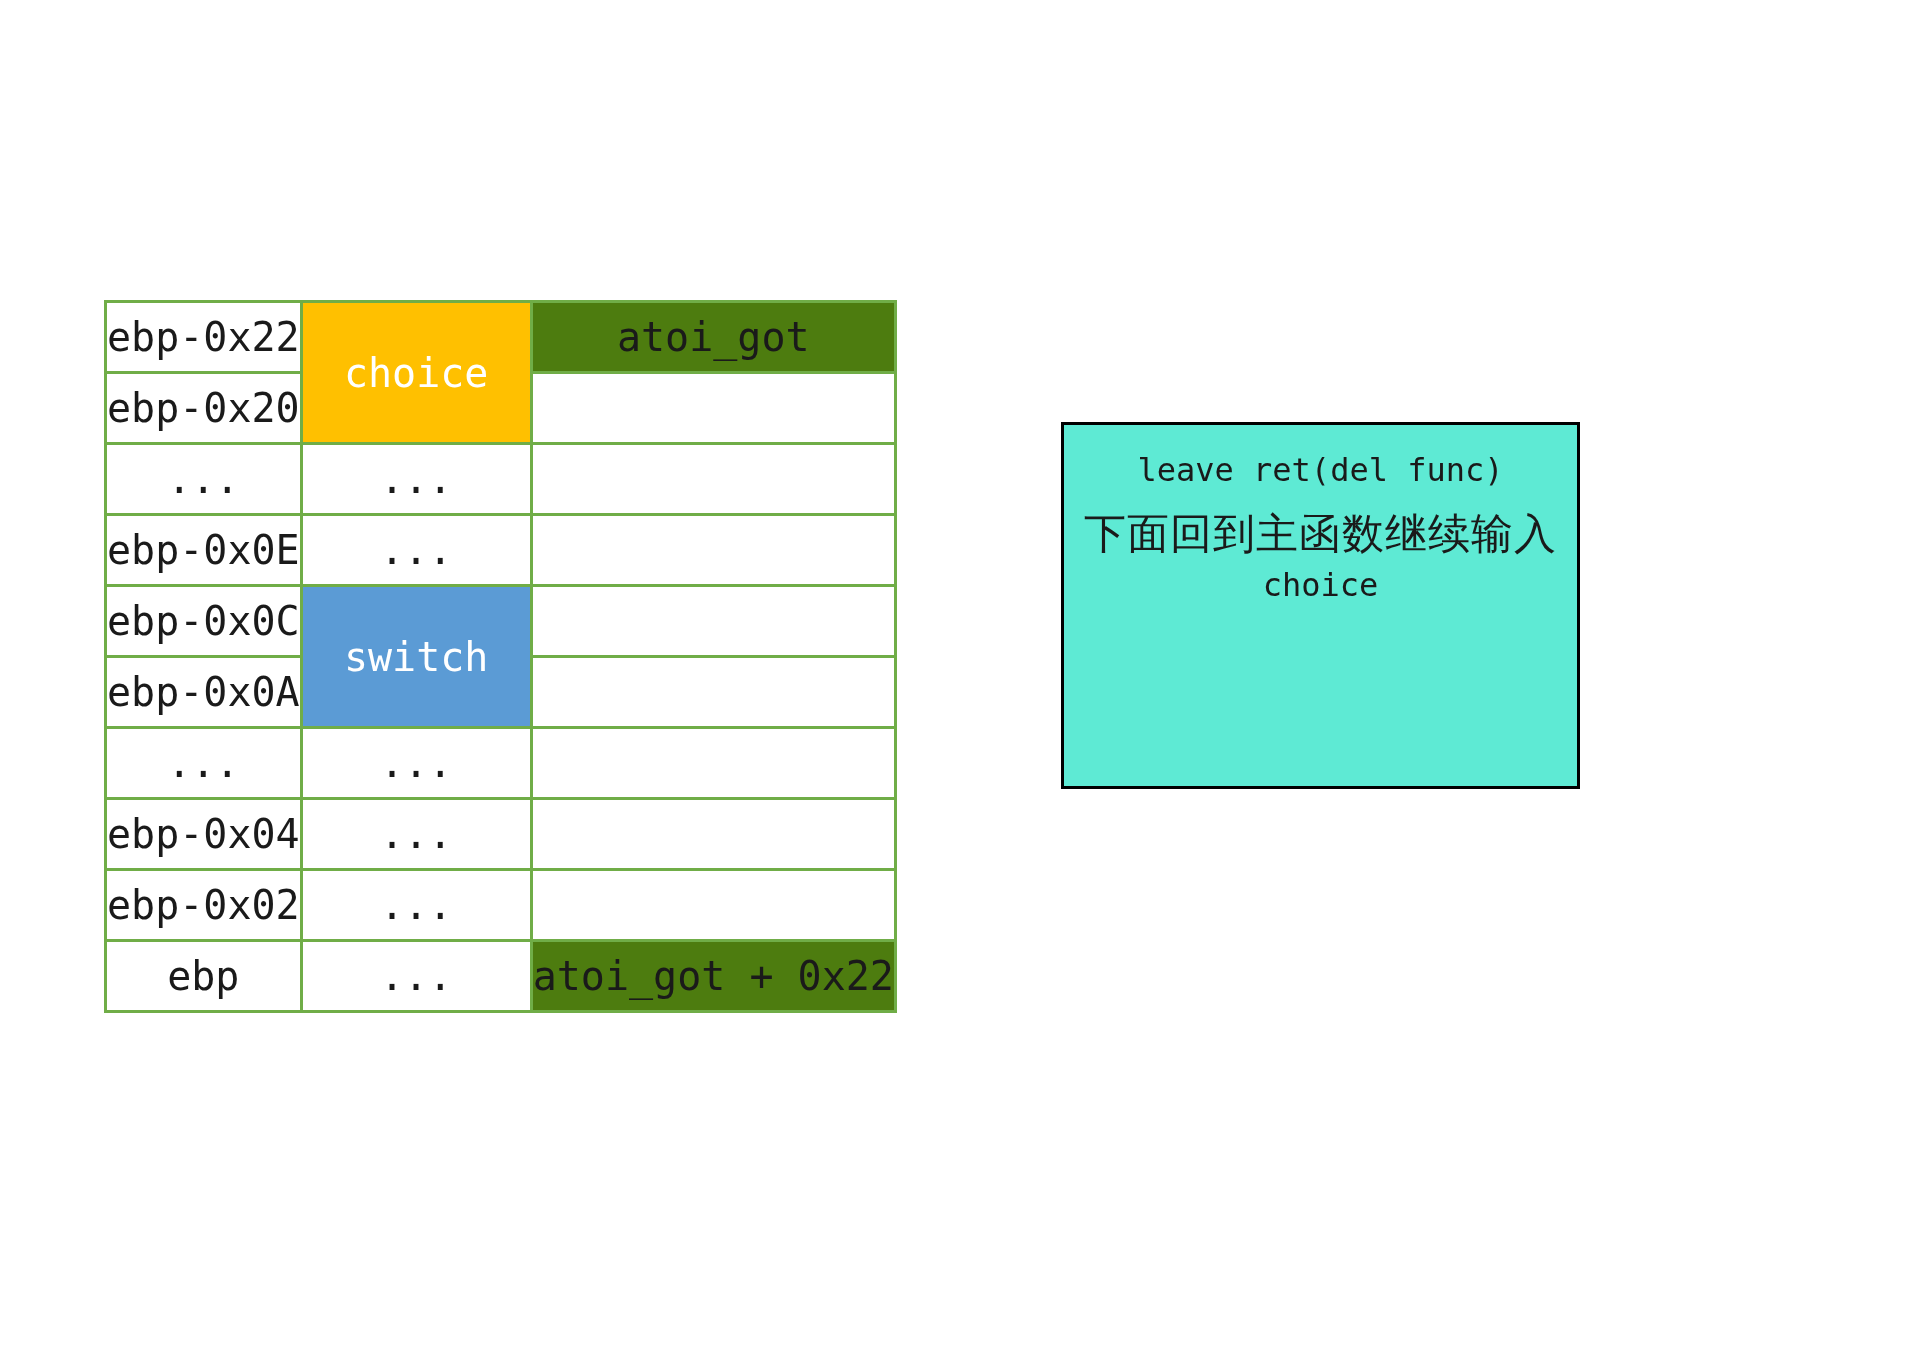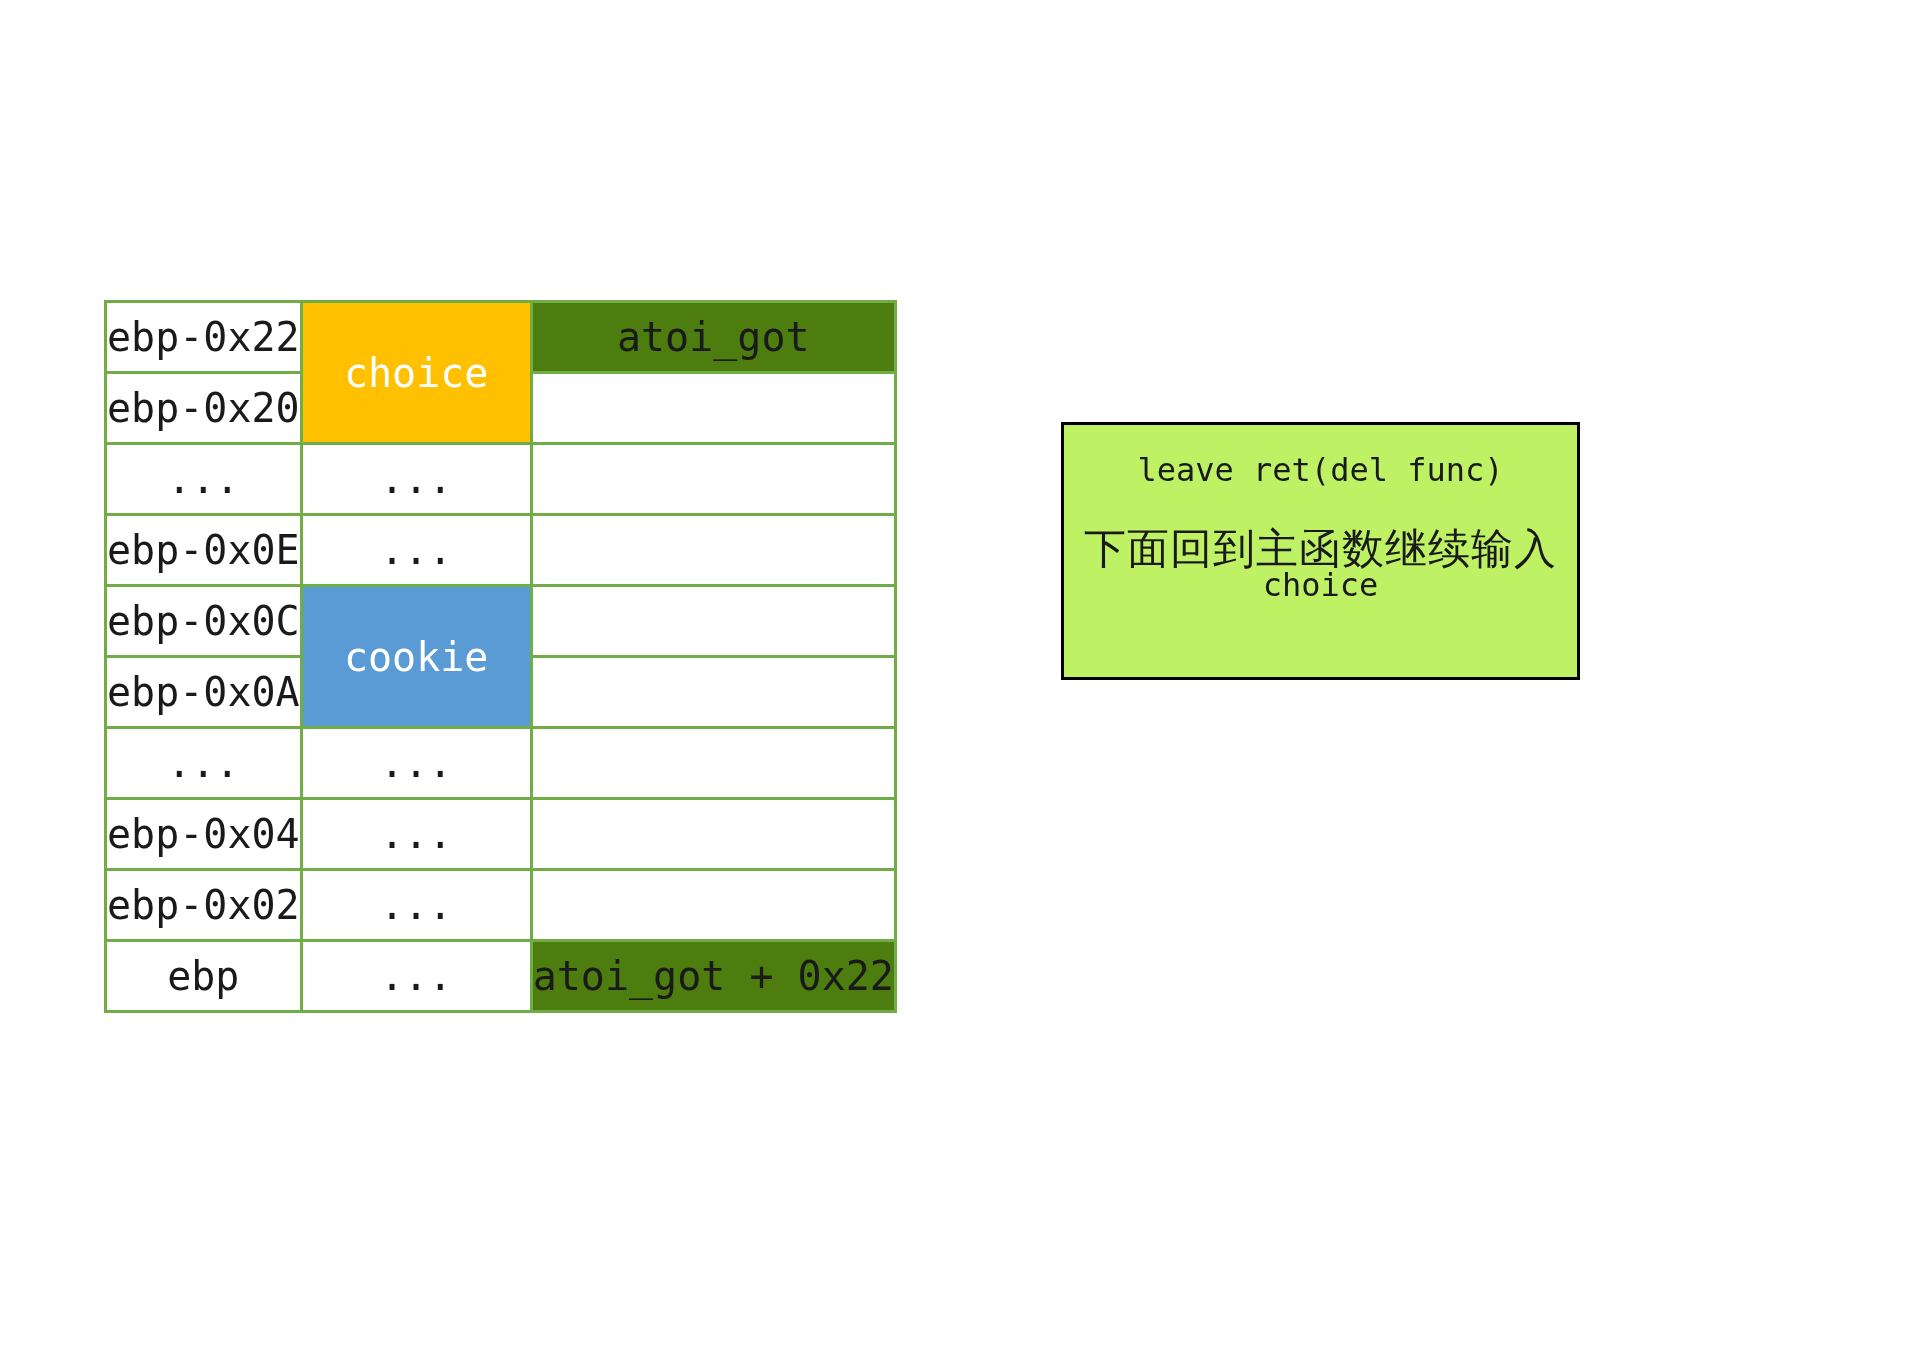--- a/index.html
+++ b/index.html
@@ -13,27 +13,27 @@
                  white-space:nowrap;overflow:hidden;}
   td.addr{width:178px;}
   td.val{width:227px;}
   td.side{width:346px;background:#4d7c0f;}
   td.varblock{width:227px;color:#ffffff;font-size:30px;}
   td.choice{background:var(--choice_fill);}
   td.cookie{background:var(--cookie_fill);}
   td.empty{border:none;background:transparent;}
 
   
-  .notebox{position:absolute;left:1061px;top:422px;width:519px;height:258px;
-           border:3px solid var(--box_border);box-sizing:border-box;background:#bef264;}
+  .notebox{position:absolute;left:1061px;top:422px;width:519px;height:367px;
+           border:3px solid var(--box_border);box-sizing:border-box;background:#5eead4;}
   .notebox .line{position:absolute;left:0;right:0;text-align:center;white-space:nowrap;}
   .ln-mono{font-size:32px;line-height:40px;font-family:"DejaVu Sans Mono","Liberation Mono",monospace;}
   .ln-leave{top:25px;}
-  .ln-cn{top:96px;font-size:42px;line-height:56px;letter-spacing:1px;
-         font-family:Liberation Sans, sans-serif;}
+  .ln-cn{top:84px;font-size:42px;line-height:56px;letter-spacing:1px;
+         font-family:Liberation Mono, monospace;}
   .ln-choice{top:140px;}
   .ln-red{top:210px;font-size:33px;color:var(--highlight_red);}
   .ln-switch{top:300px;}
 </style>
 </head>
 <body>
 
 <div class="canvas">
 
   <table class="stack">
@@ -57,21 +57,21 @@
       <td class="val">...</td>
       <td class="empty"></td>
     </tr>
     <tr>
       <td class="addr">ebp-0x0E</td>
       <td class="val">...</td>
       <td class="empty"></td>
     </tr>
     <tr>
       <td class="addr">ebp-0x0C</td>
-      <td class="varblock cookie" rowspan="2">cookie</td>
+      <td class="varblock cookie" rowspan="2">switch</td>
       <td class="empty"></td>
     </tr>
     <tr>
       <td class="addr">ebp-0x0A</td>
       <td class="empty"></td>
     </tr>
     <tr>
       <td class="addr">...</td>
       <td class="val">...</td>
       <td class="empty"></td>

